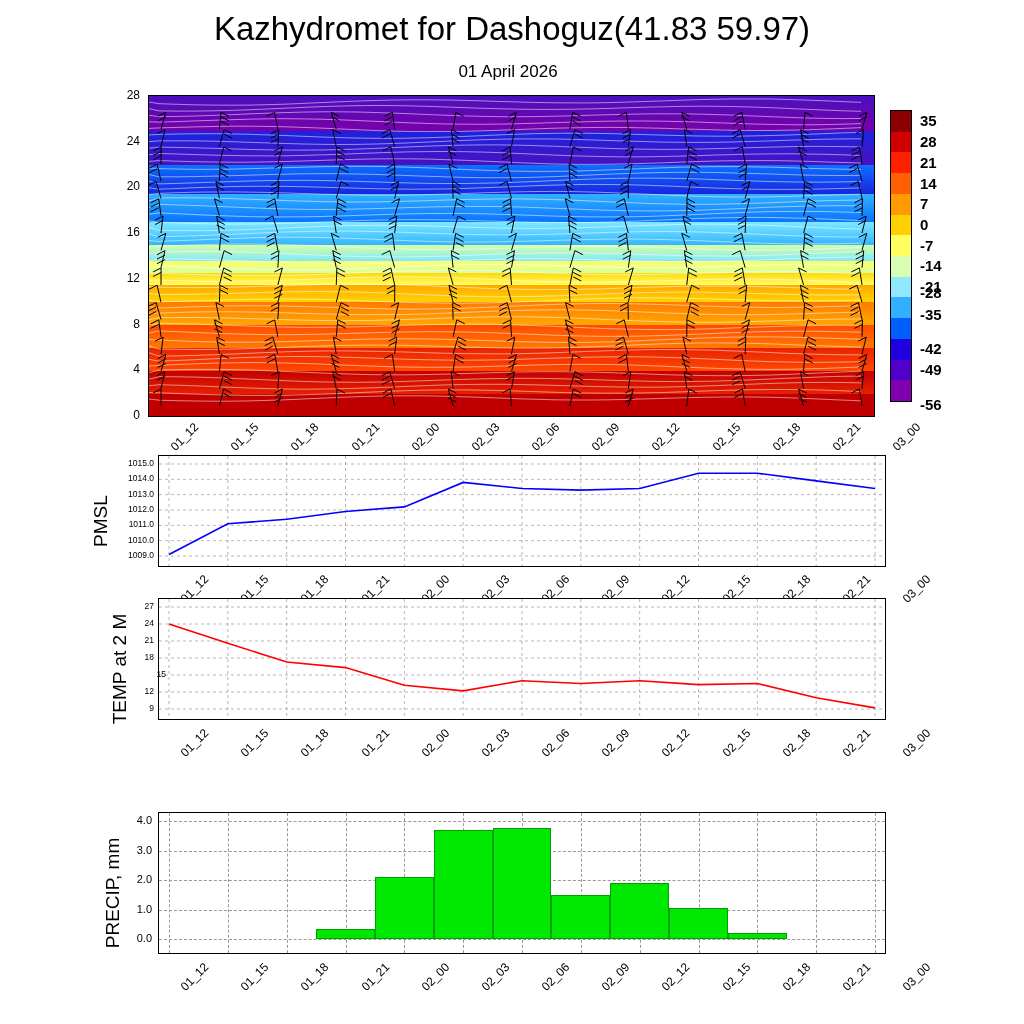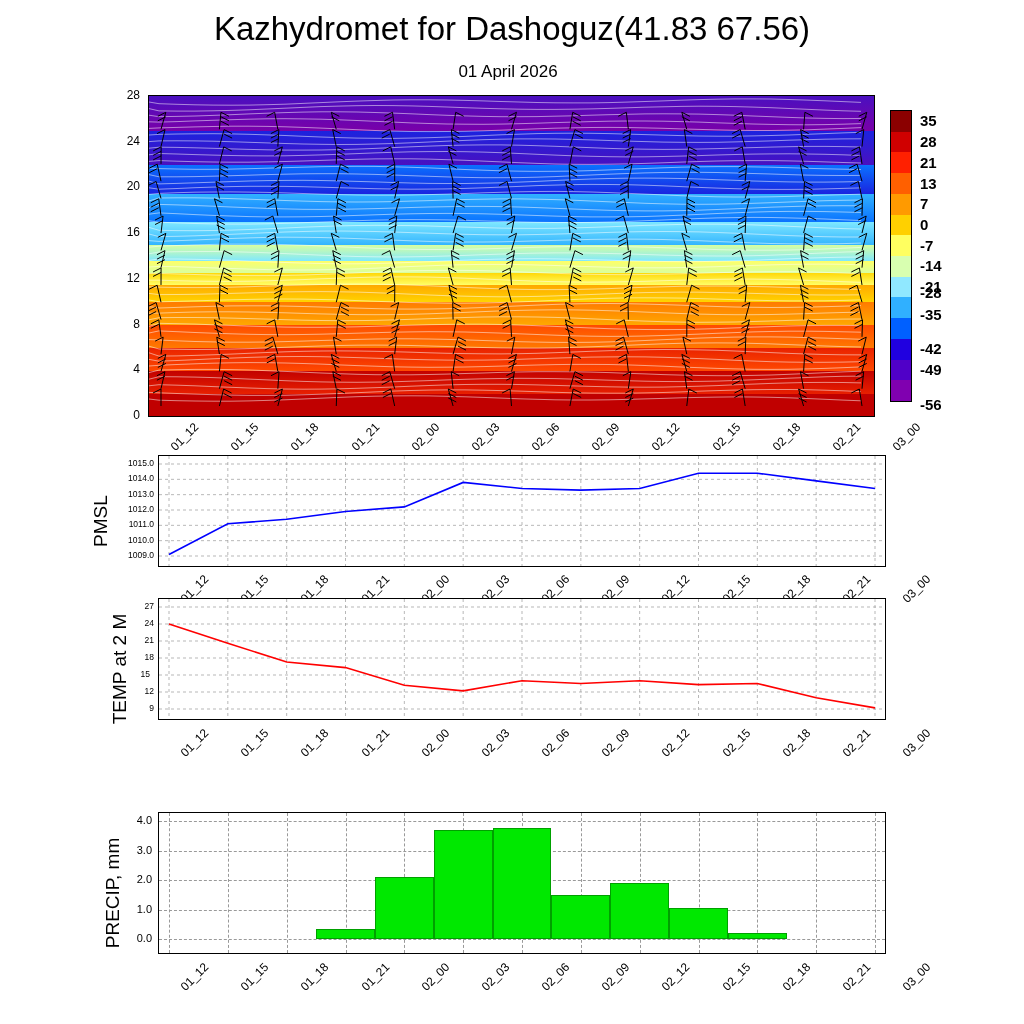--- a/index.html
+++ b/index.html
@@ -31,21 +31,21 @@
   .gridv{position:absolute;top:0;bottom:0;width:0;border-left:1px dashed #999;}
   .gridh{position:absolute;left:0;right:0;height:0;border-top:1px dashed #999;}
   .ylab-small{position:absolute;font-size:8.5px;transform:translateY(-50%);text-align:right;}
   .vlabel{position:absolute;font-size:19px;transform:rotate(-90deg);transform-origin:center center;white-space:nowrap;}
   .bar{position:absolute;background:#00e800;border:1px solid #00a000;box-sizing:border-box;}
   svg{display:block;}
 </style>
 </head>
 <body>
 
-<div class="title">Kazhydromet for Dashoguz(41.83 67.56)</div>
+<div class="title">Kazhydromet for Dashoguz(41.83 59.97)</div>
 <div class="subtitle">01 April 2026</div>
 
 <div id="panel-sounding">
   <div id="sounding-fill">
       <div class="sfill" style="top:297.14285714285717px;height:23.457142857142834px;background:linear-gradient(to bottom,#c00000,#c00000);"></div>
       <div class="sfill" style="top:274.28571428571433px;height:23.457142857142834px;background:linear-gradient(to bottom,#c00000,#e82000);"></div>
       <div class="sfill" style="top:251.42857142857142px;height:23.45714285714292px;background:linear-gradient(to bottom,#e82000,#ff4a00);"></div>
       <div class="sfill" style="top:228.57142857142858px;height:23.457142857142834px;background:linear-gradient(to bottom,#ff4a00,#ff7a00);"></div>
       <div class="sfill" style="top:205.7142857142857px;height:23.45714285714289px;background:linear-gradient(to bottom,#ff7a00,#ffa800);"></div>
       <div class="sfill" style="top:188.57142857142858px;height:17.742857142857112px;background:linear-gradient(to bottom,#ffa800,#ffd400);"></div>
@@ -1252,21 +1252,21 @@
     <div class="cbseg" style="top:186.42857142857144px;height:21.214285714285715px;background:#30b0ff;"></div>
     <div class="cbseg" style="top:207.14285714285717px;height:21.214285714285715px;background:#0060ff;"></div>
     <div class="cbseg" style="top:227.85714285714286px;height:21.214285714285715px;background:#2000e0;"></div>
     <div class="cbseg" style="top:248.57142857142858px;height:21.214285714285715px;background:#5000c8;"></div>
     <div class="cbseg" style="top:269.2857142857143px;height:21.214285714285715px;background:#8000b0;"></div>
   </div>
 <div id="cblabels">
     <span style="top: 10.3571px;">35</span>
     <span style="top: 31.0714px;">28</span>
     <span style="top: 51.7857px;">21</span>
-    <span style="top: 72.5px;">13</span>
+    <span style="top: 72.5px;">14</span>
     <span style="top: 93.2143px;">7</span>
     <span style="top: 113.929px;">0</span>
     <span style="top: 134.643px;">-7</span>
     <span style="top: 155.357px;">-14</span>
     <span style="top: 176.071px;">-21</span>
     <span style="top: 182px;">-28</span>
     <span style="top: 204px;">-35</span>
     <span style="top: 238.214px;">-42</span>
     <span style="top: 258.929px;">-49</span>
     <span style="top: 294px;">-56</span>
@@ -1346,21 +1346,21 @@
       <line x1="0" y1="93" x2="726" y2="93" stroke="#999" stroke-width="0.7" stroke-dasharray="3,3"></line>
       <line x1="0" y1="110" x2="726" y2="110" stroke="#999" stroke-width="0.7" stroke-dasharray="3,3"></line>
       <path d="M 10.0 25.0 L 68.8 44.3 L 127.7 63.0 L 186.5 68.6 L 245.3 86.2 L 304.2 91.9 L 363.0 81.7 L 421.8 84.5 L 480.7 81.7 L 539.5 85.6 L 598.3 84.5 L 657.2 98.7 L 716.0 108.9" stroke="#ff0000" stroke-width="1.6" fill="none"></path>
     </svg>
 </div>
 <div id="temp-yaxis">
     <div class="ylab-small" style="left: 100px; width: 54px; top: 606px;">27</div>
     <div class="ylab-small" style="left: 100px; width: 54px; top: 623px;">24</div>
     <div class="ylab-small" style="left: 100px; width: 54px; top: 640px;">21</div>
     <div class="ylab-small" style="left: 100px; width: 54px; top: 657px;">18</div>
-    <div class="ylab-small" style="left: 96px; width: 54px; top: 674px;">15</div>
+    <div class="ylab-small" style="left: 112px; width: 54px; top: 674px;">15</div>
     <div class="ylab-small" style="left: 100px; width: 54px; top: 691px;">12</div>
     <div class="ylab-small" style="left: 100px; width: 54px; top: 708px;">9</div>
   </div>
 <div id="temp-xaxis">
     <div class="xlab" style="left: 168px; top: 726px;">01_12</div>
     <div class="xlab" style="left: 228.167px; top: 726px;">01_15</div>
     <div class="xlab" style="left: 288.333px; top: 726px;">01_18</div>
     <div class="xlab" style="left: 348.5px; top: 726px;">01_21</div>
     <div class="xlab" style="left: 408.667px; top: 726px;">02_00</div>
     <div class="xlab" style="left: 468.833px; top: 726px;">02_03</div>

